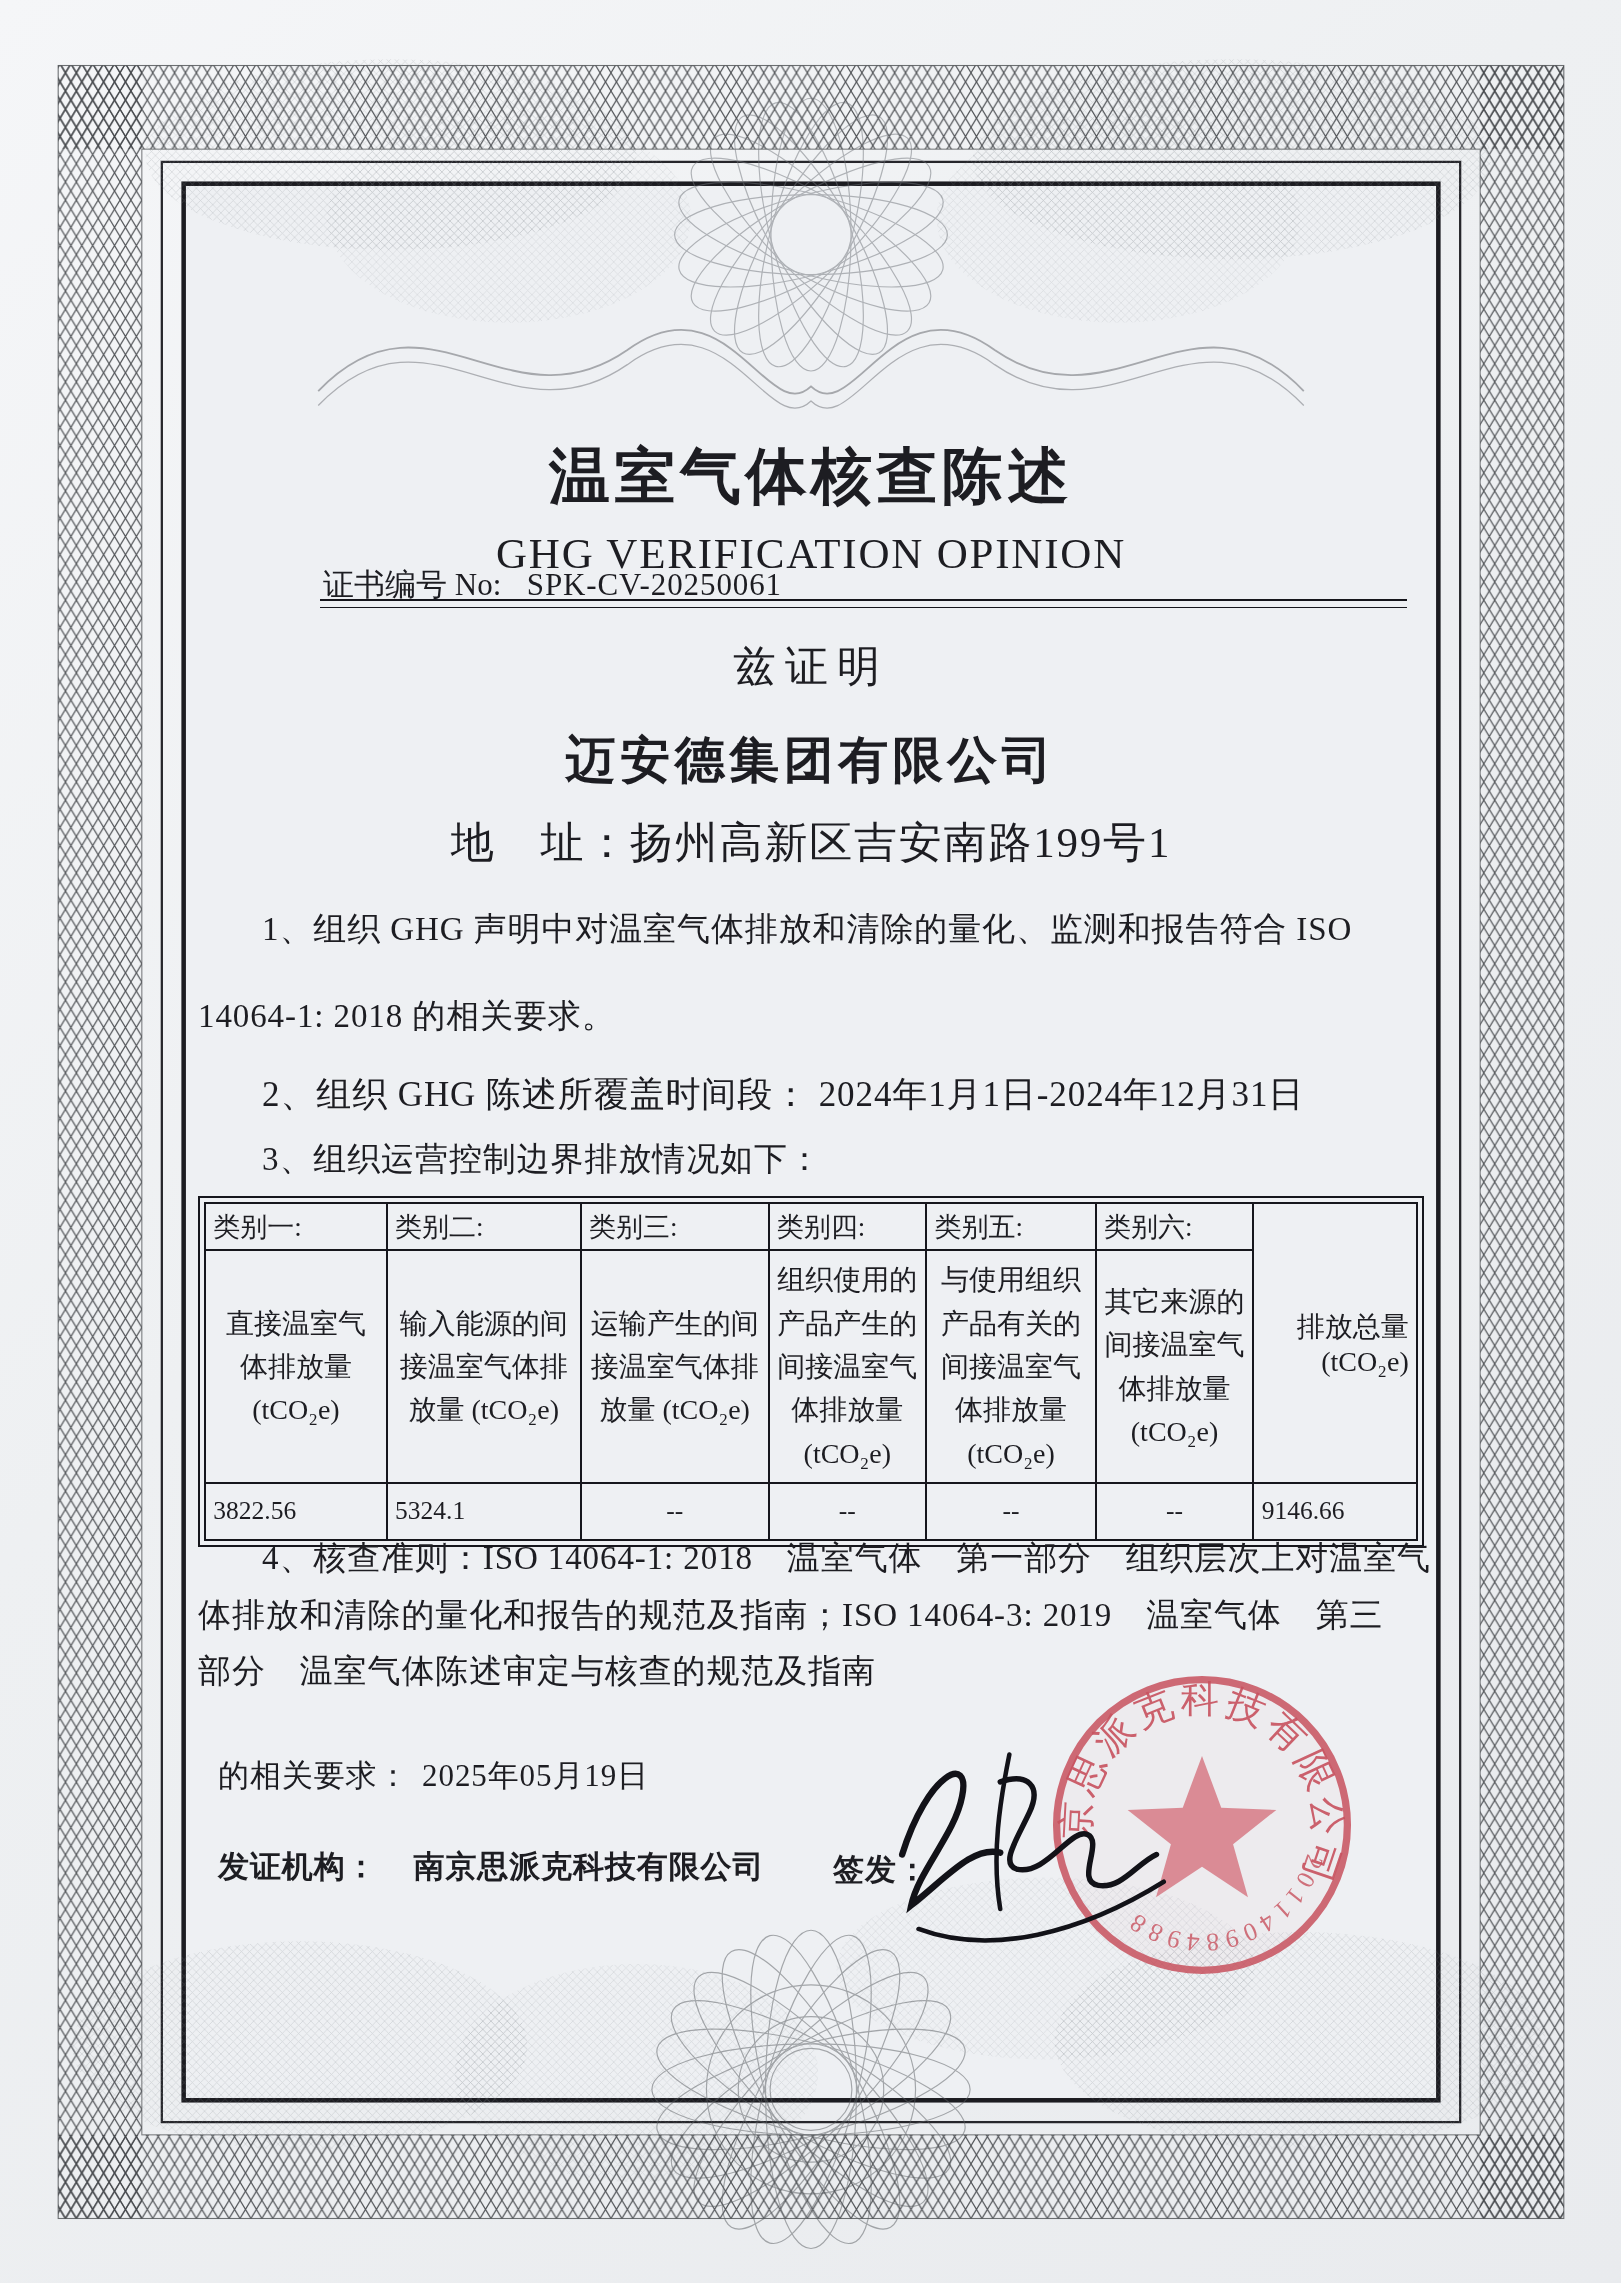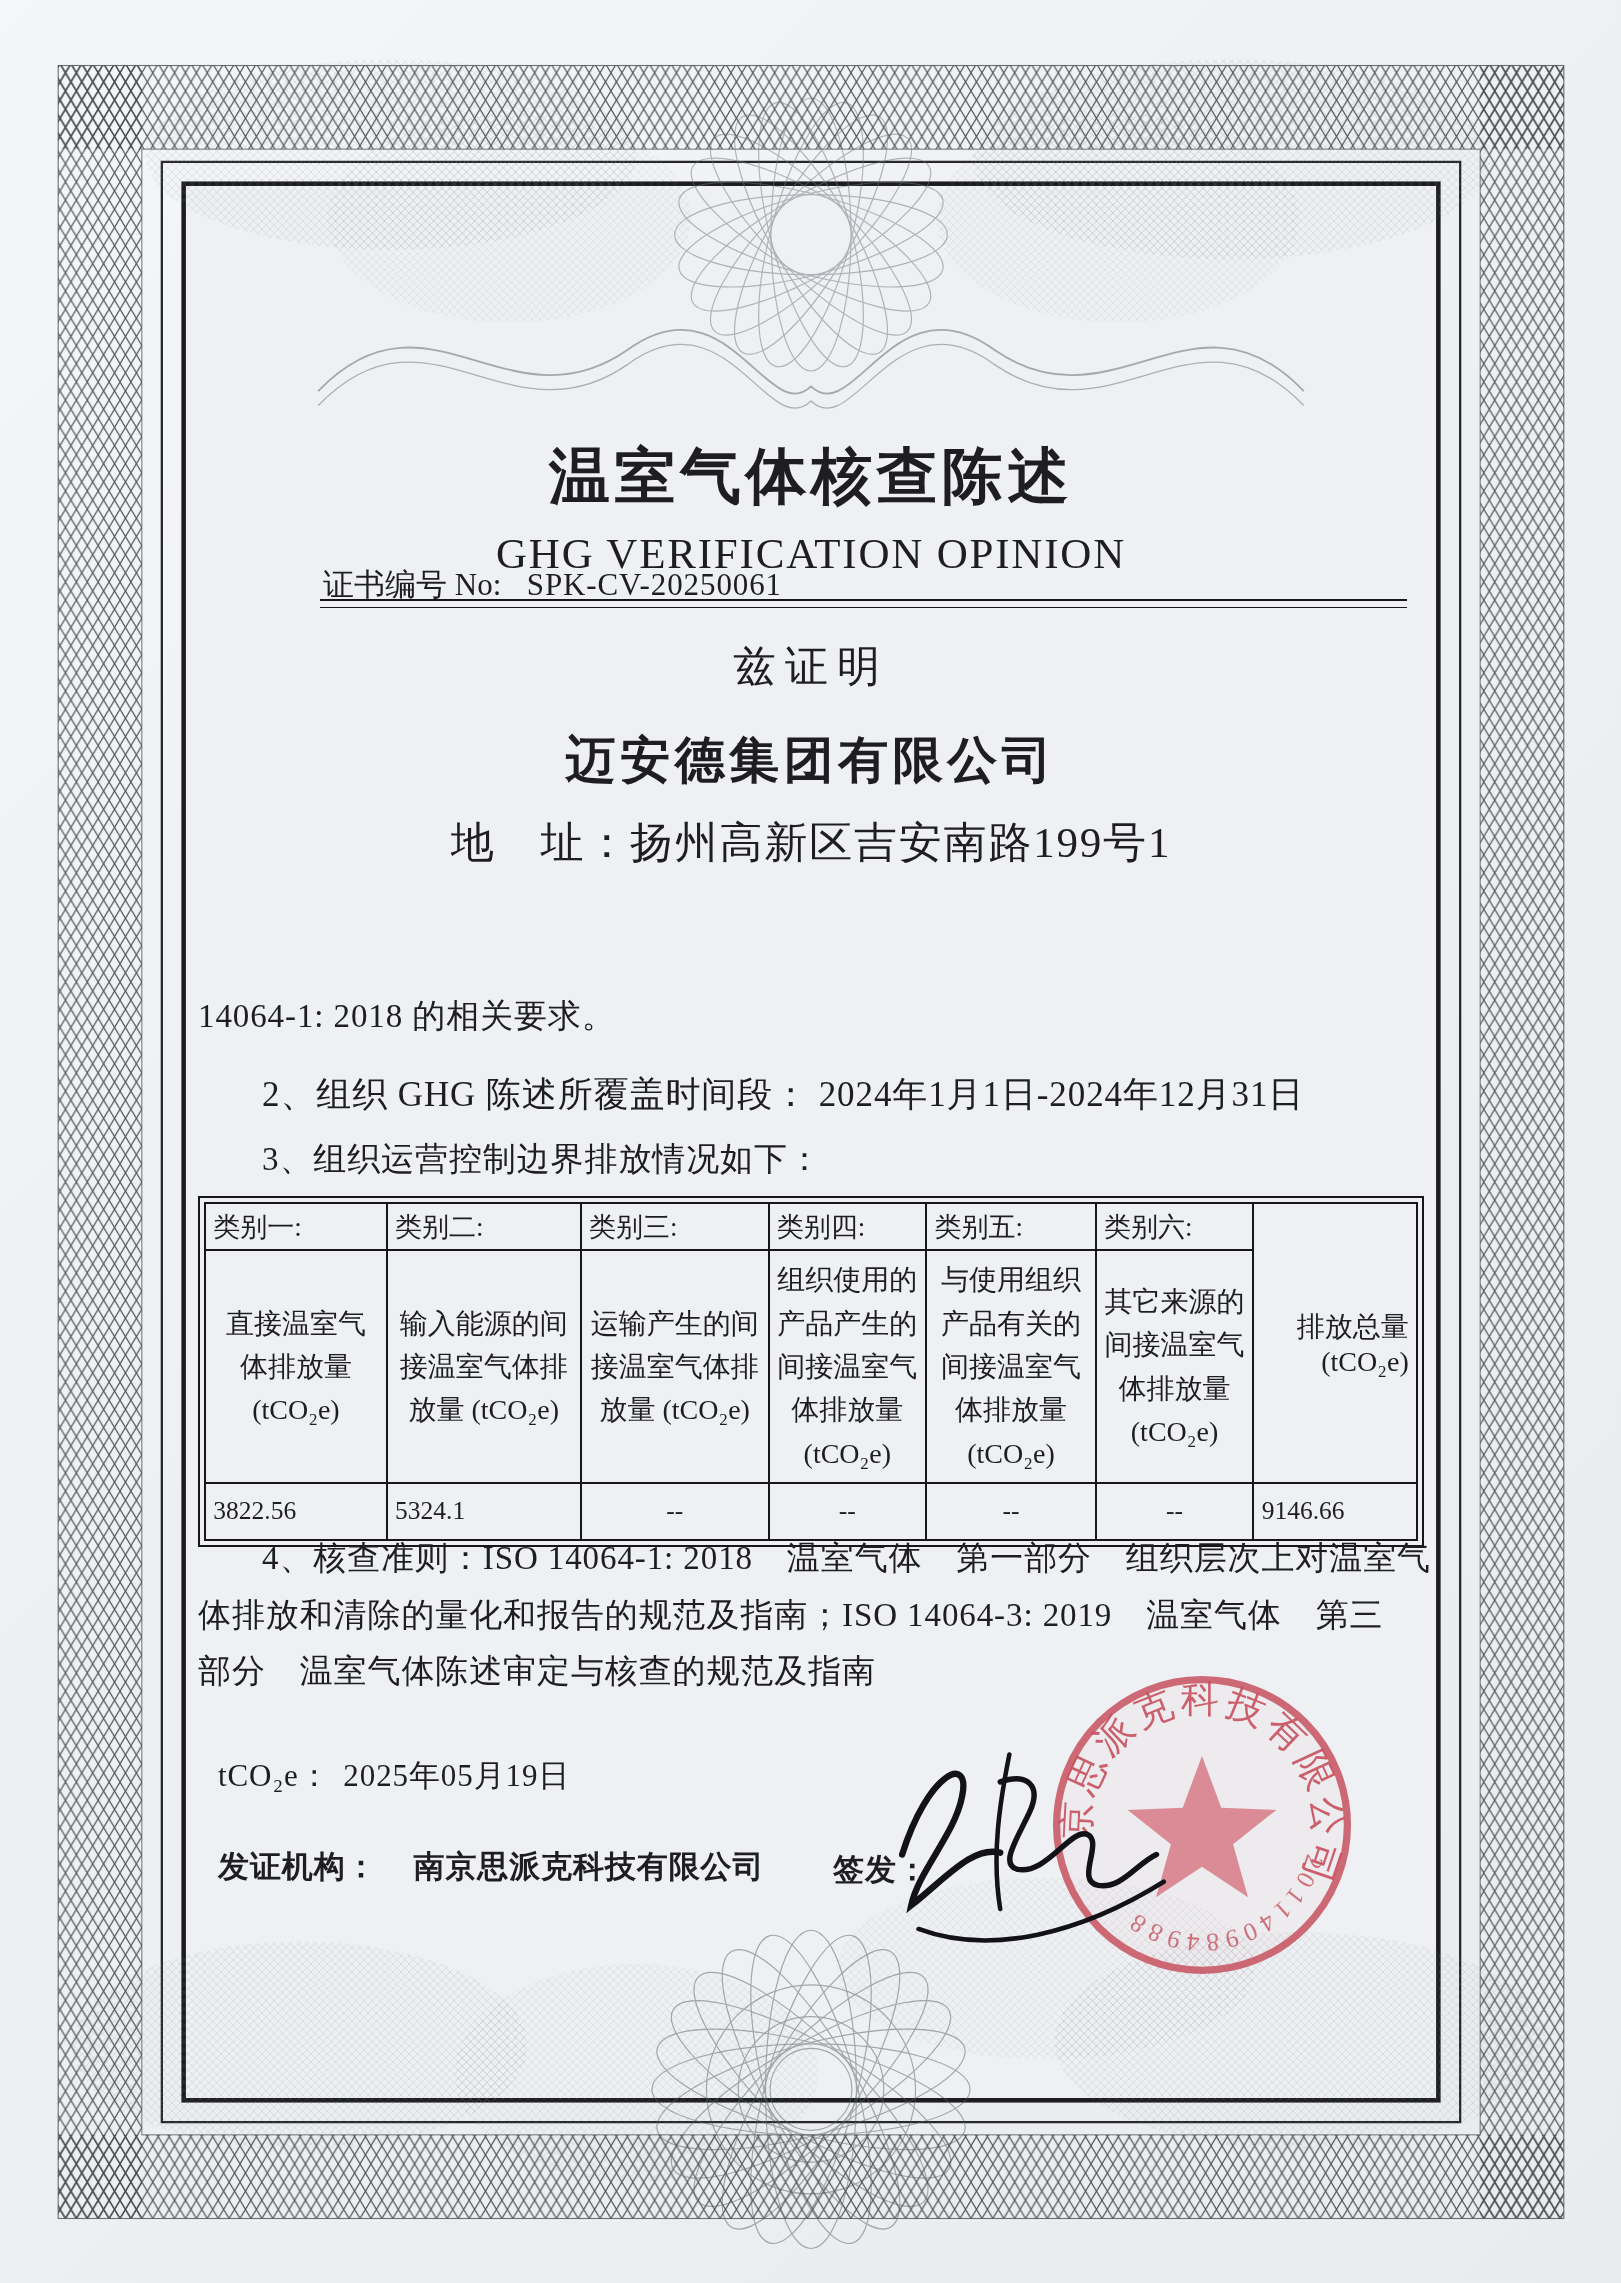--- a/index.html
+++ b/index.html
@@ -120,20 +120,21 @@
     <span>证书编号 No:</span><span class="no">SPK-CV-20250061</span>
   </div>
   <div class="abs content rule" style="top:599px;left:320px;width:1087px"></div>
 
   <div class="abs content centered attest" style="top:638px">兹证明</div>
 
   <div class="abs content centered company" style="top:727px">迈安德集团有限公司</div>
 
   <div class="abs content centered address" style="top:814px">地　址：扬州高新区吉安南路199号1</div>
 
+  <div class="abs content clause indent" style="top:909px;left:198px">1、组织 GHG 声明中对温室气体排放和清除的量化、监测和报告符合 ISO</div>
   <div class="abs content clause" style="top:996px;left:198px">14064-1: 2018 的相关要求。</div>
 
   <div class="abs content clause indent" style="top:1073px;left:198px;font-size:35px">2、组织 GHG 陈述所覆盖时间段： 2024年1月1日-2024年12月31日</div>
 
   <div class="abs content clause indent" style="top:1139px;left:198px">3、组织运营控制边界排放情况如下：</div>
 
   <div class="abs content tablewrap" style="top:1196px;left:198px">
     <table class="em">
       <colgroup>
         <col style="width:15%">
@@ -173,21 +174,21 @@
       </tr>
     </tbody>
       </table>
   </div>
 
   <div class="abs content clause indent" style="top:1538px;left:198px">4、核查准则：ISO 14064-1: 2018　温室气体　第一部分　组织层次上对温室气</div>
   <div class="abs content clause" style="top:1595px;left:198px">体排放和清除的量化和报告的规范及指南；ISO 14064-3: 2019　温室气体　第三</div>
   <div class="abs content clause" style="top:1651px;left:198px">部分　温室气体陈述审定与核查的规范及指南</div>
 
   <div class="abs content foot" style="top:1755px;left:218px">
-    <span>tCO₂e：</span><span style="margin-left:12.7px">2025年05月19日</span>
+    <span>的相关要求：</span><span style="margin-left:12.7px">2025年05月19日</span>
   </div>
 
   <div class="abs content foot" style="top:1846px;left:218px">
     <span style="font-weight:600">发证机构：</span><span style="margin-left:36px;font-weight:600">南京思派克科技有限公司</span>
   </div>
 
   <div class="abs content foot" style="top:1849px;left:833px;font-weight:600">签发：</div>
 
   <svg class="abs seal" style="left:993px;top:1616px" width="418" height="418" viewBox="0 0 460 460">
     <defs>

